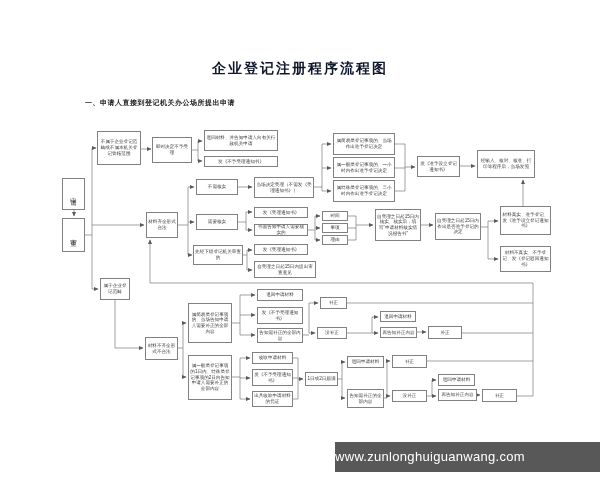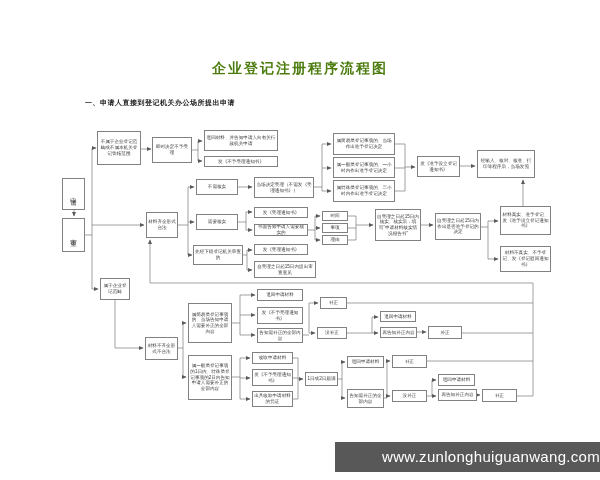--- a/index.html
+++ b/index.html
@@ -9,27 +9,27 @@
     font-family:"Liberation Sans","DejaVu Sans",sans-serif;
   }
   .stage{position:absolute;left:0;top:0;width:600px;height:480px;}
   .wm-top{
     position:absolute;left:10px;top:10px;width:128px;height:28px;
     background:#4c4c4c;color:#f5f5f5;font-size:15px;line-height:28px;
     padding-left:11px;box-sizing:border-box;letter-spacing:0.5px;
   }
   .wm-bottom{
     position:absolute;left:335px;top:442px;width:265px;height:30px;
-    background:#585858;color:#ffffff;font-size:15px;line-height:30px;
-    text-align:right;letter-spacing:0.3px;
+    background:#585858;color:#ffffff;font-size:13px;line-height:30px;
+    text-align:left;letter-spacing:0.3px;
   }
   .doc-title{
     position:absolute;left:0;right:0;top:60px;text-align:center;
     font-family:"Liberation Serif","DejaVu Serif",serif;
-    font-size:14px;font-weight:bold;color:#4d7c0f;letter-spacing:2px;
+    font-size:14px;font-weight:bold;color:#0f172a;letter-spacing:2px;
   }
   .section-heading{
     position:absolute;left:85px;top:98px;
     font-size:7px;font-weight:bold;color:#222222;letter-spacing:0.5px;
   }
   .canvas{position:absolute;left:0;top:0;width:600px;height:480px;}
   .canvas svg{position:absolute;left:0;top:0;}
   .node{
     position:absolute;box-sizing:border-box;
     border:1px solid #818181;background:#ffffff;color:#3a3a3a;

